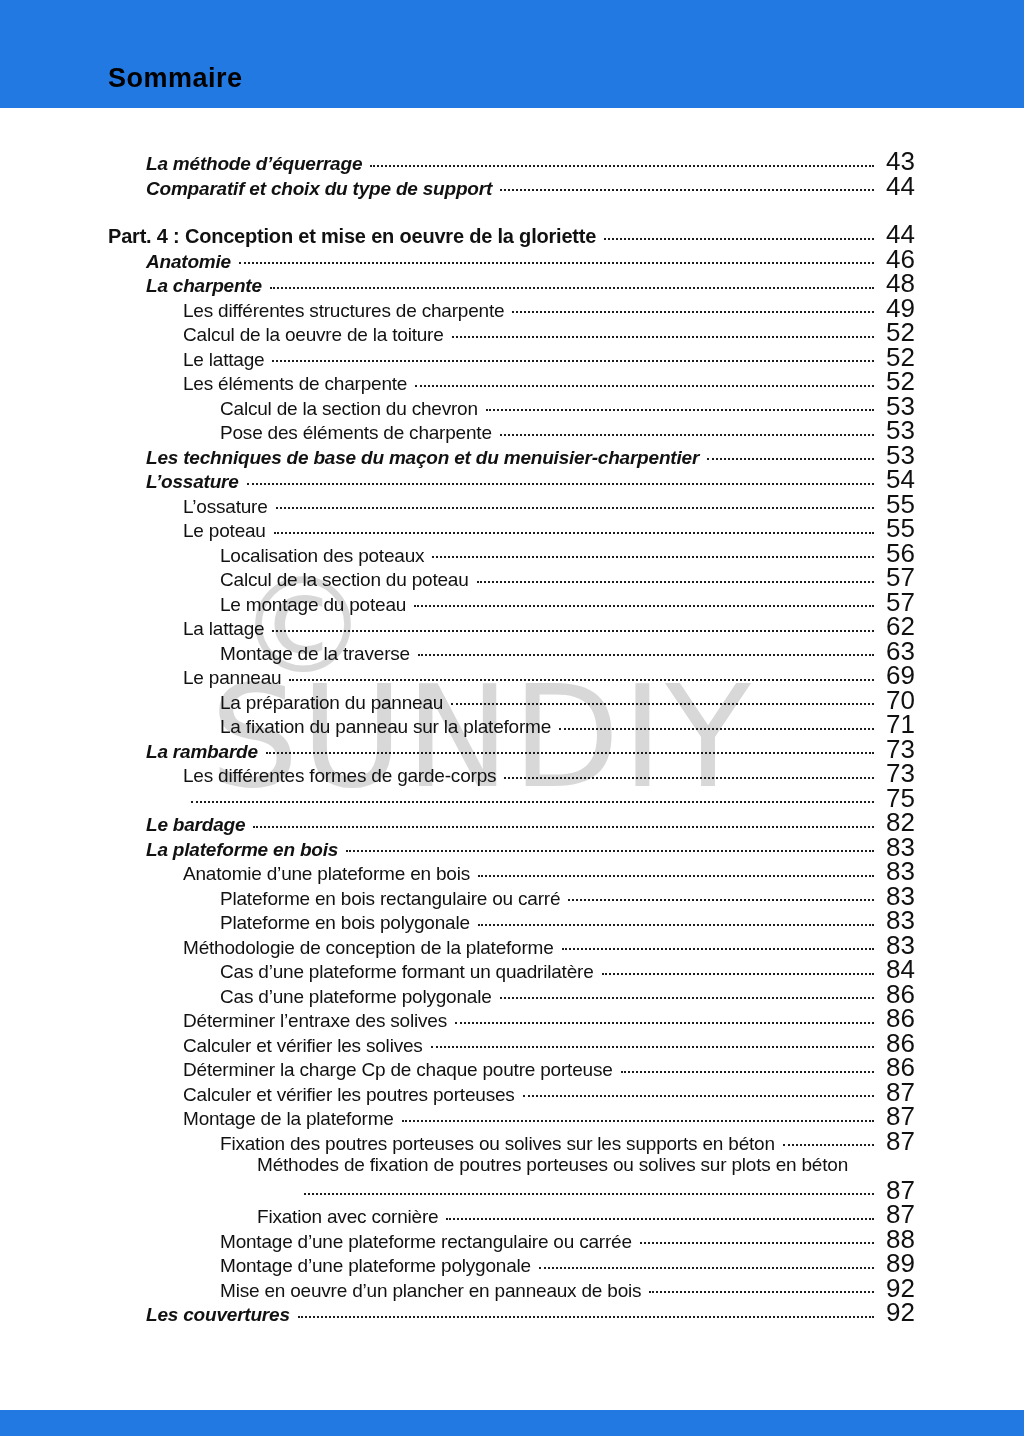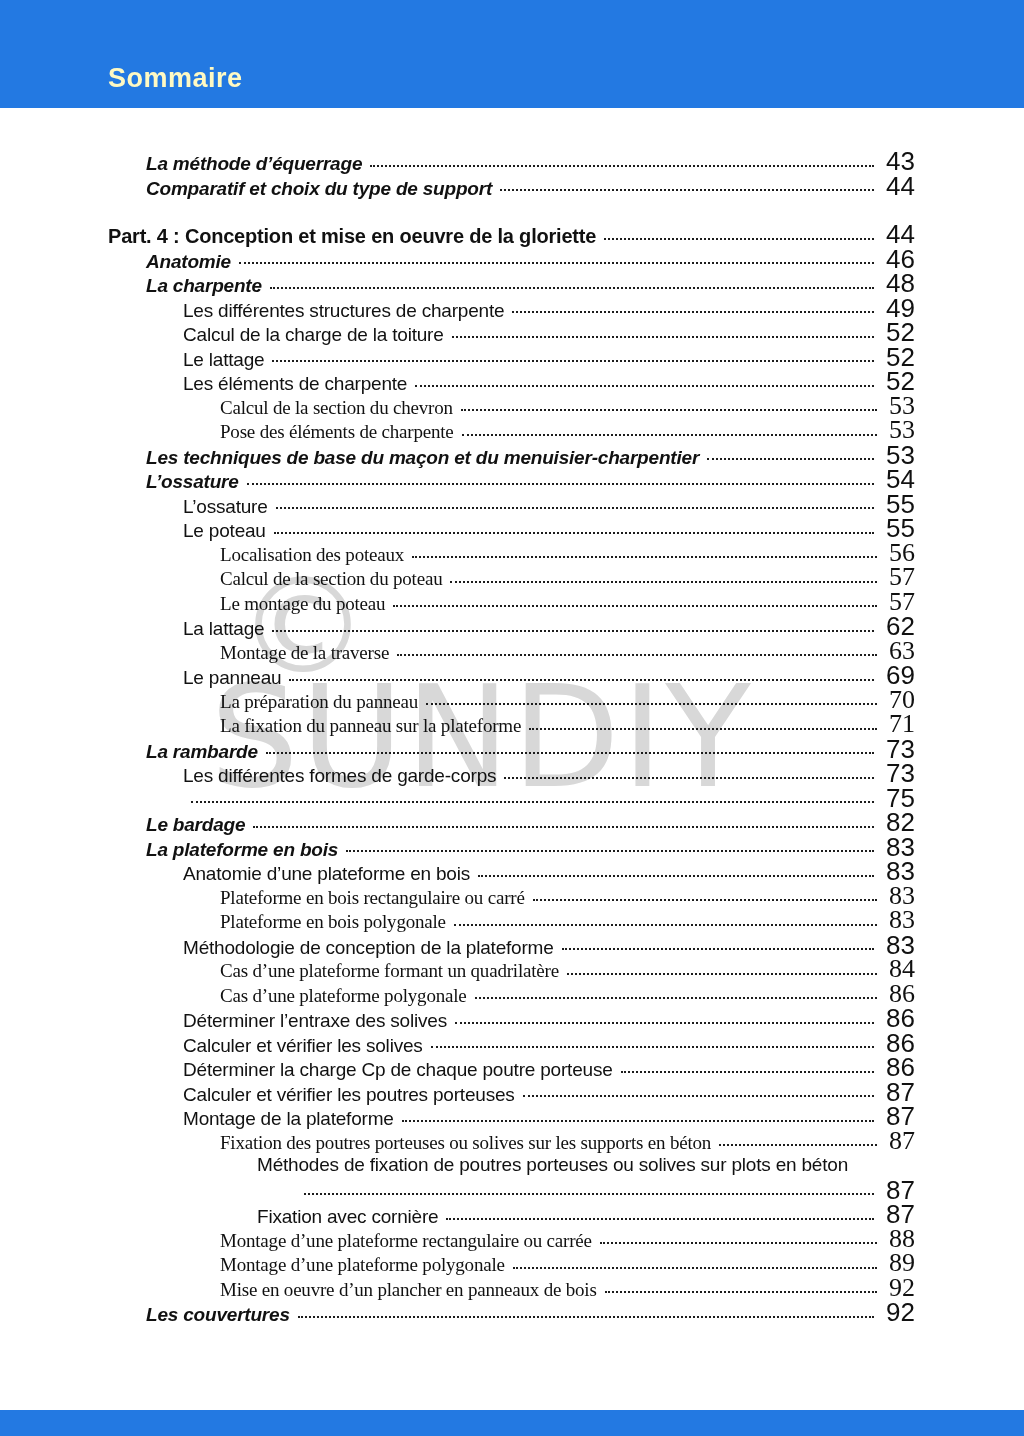--- a/index.html
+++ b/index.html
@@ -13,21 +13,21 @@
   }
   .page { position:absolute; inset:0; }
 
   
   .header-bar {
     position:absolute; left:0; top:0; width:1024px; height:108px;
     background:#2379e2;
     display:flex; align-items:flex-end;
   }
   .header-title {
-    color:#fef9c3;
+    color:#000000;
     font-weight:700;
     font-size:27px;
     line-height:1;
     padding:0 0 16px 108px;
     letter-spacing:0.5px;
   }
   .footer-bar {
     position:absolute; left:0; bottom:0; width:1024px; height:26px;
     background:#2379e2;
   }
@@ -58,21 +58,21 @@
     display:flex;
     align-items:baseline;
     height:24.5px;
     font-size:19px;
     line-height:24.5px;
     white-space:nowrap;
   }
   .toc-row.gap-before { margin-top:24px; }
   .toc-row.lvl1 { padding-left:38px; }
   .toc-row.lvl2 { padding-left:75px; }
-  .toc-row.lvl3 { padding-left:112px;font-family:Liberation Serif, serif; }
+  .toc-row.lvl3 { padding-left:112px; }
   .toc-row.lvl4 { padding-left:149px; }
   .toc-row.lvl5 { padding-left:188px; }
   .toc-row.part  .lbl { font-weight:700; }
   .toc-row.part  { font-size:20px; }
   .toc-row.bold-italic .lbl { font-weight:700; font-style:italic; }
   .lbl { letter-spacing:-0.2px; }
   .leader {
     flex:1 1 auto;
     min-width:10px;
     height:1px;
@@ -126,21 +126,21 @@
         <span class="lbl">La charpente</span>
         <span class="leader"></span>
         <span class="pg">48</span>
       </div>
       <div class="toc-row lvl2 plain">
         <span class="lbl">Les différentes structures de charpente</span>
         <span class="leader"></span>
         <span class="pg">49</span>
       </div>
       <div class="toc-row lvl2 plain">
-        <span class="lbl">Calcul de la charge de la toiture</span>
+        <span class="lbl">Calcul de la oeuvre de la toiture</span>
         <span class="leader"></span>
         <span class="pg">52</span>
       </div>
       <div class="toc-row lvl2 plain">
         <span class="lbl">Le lattage</span>
         <span class="leader"></span>
         <span class="pg">52</span>
       </div>
       <div class="toc-row lvl2 plain">
         <span class="lbl">Les éléments de charpente</span>

